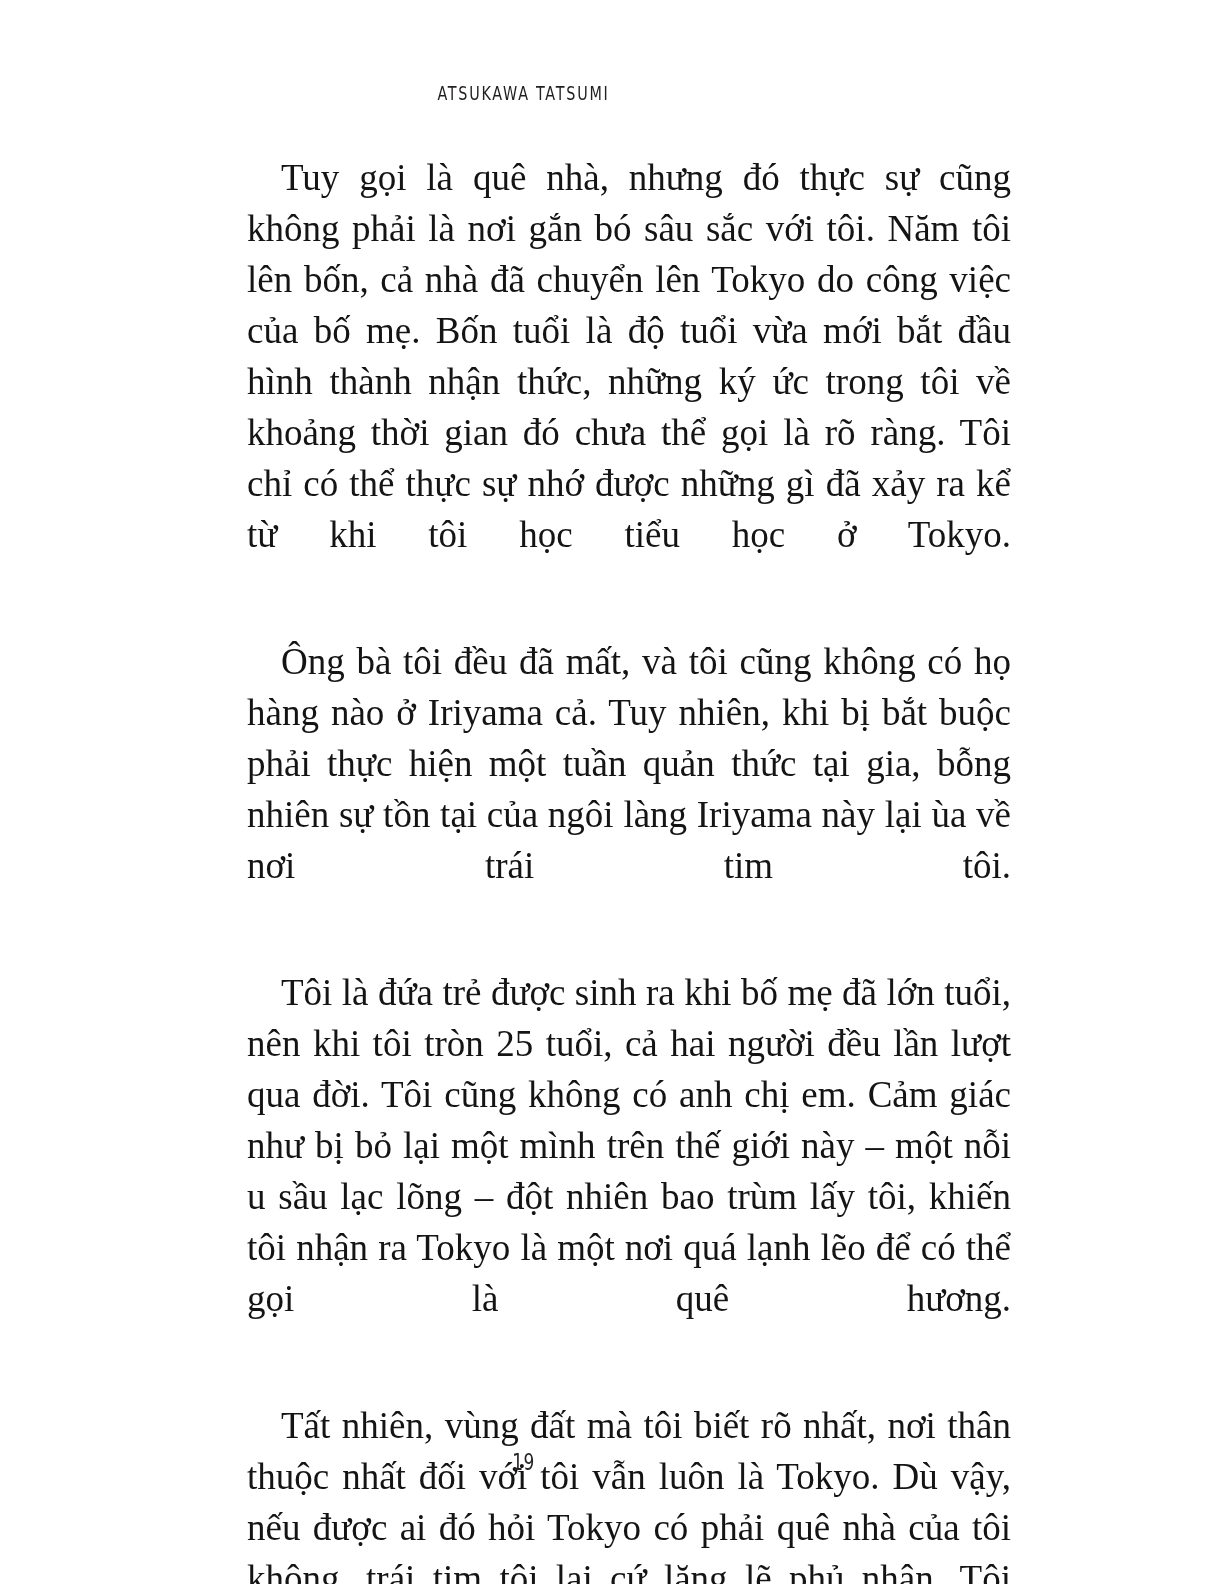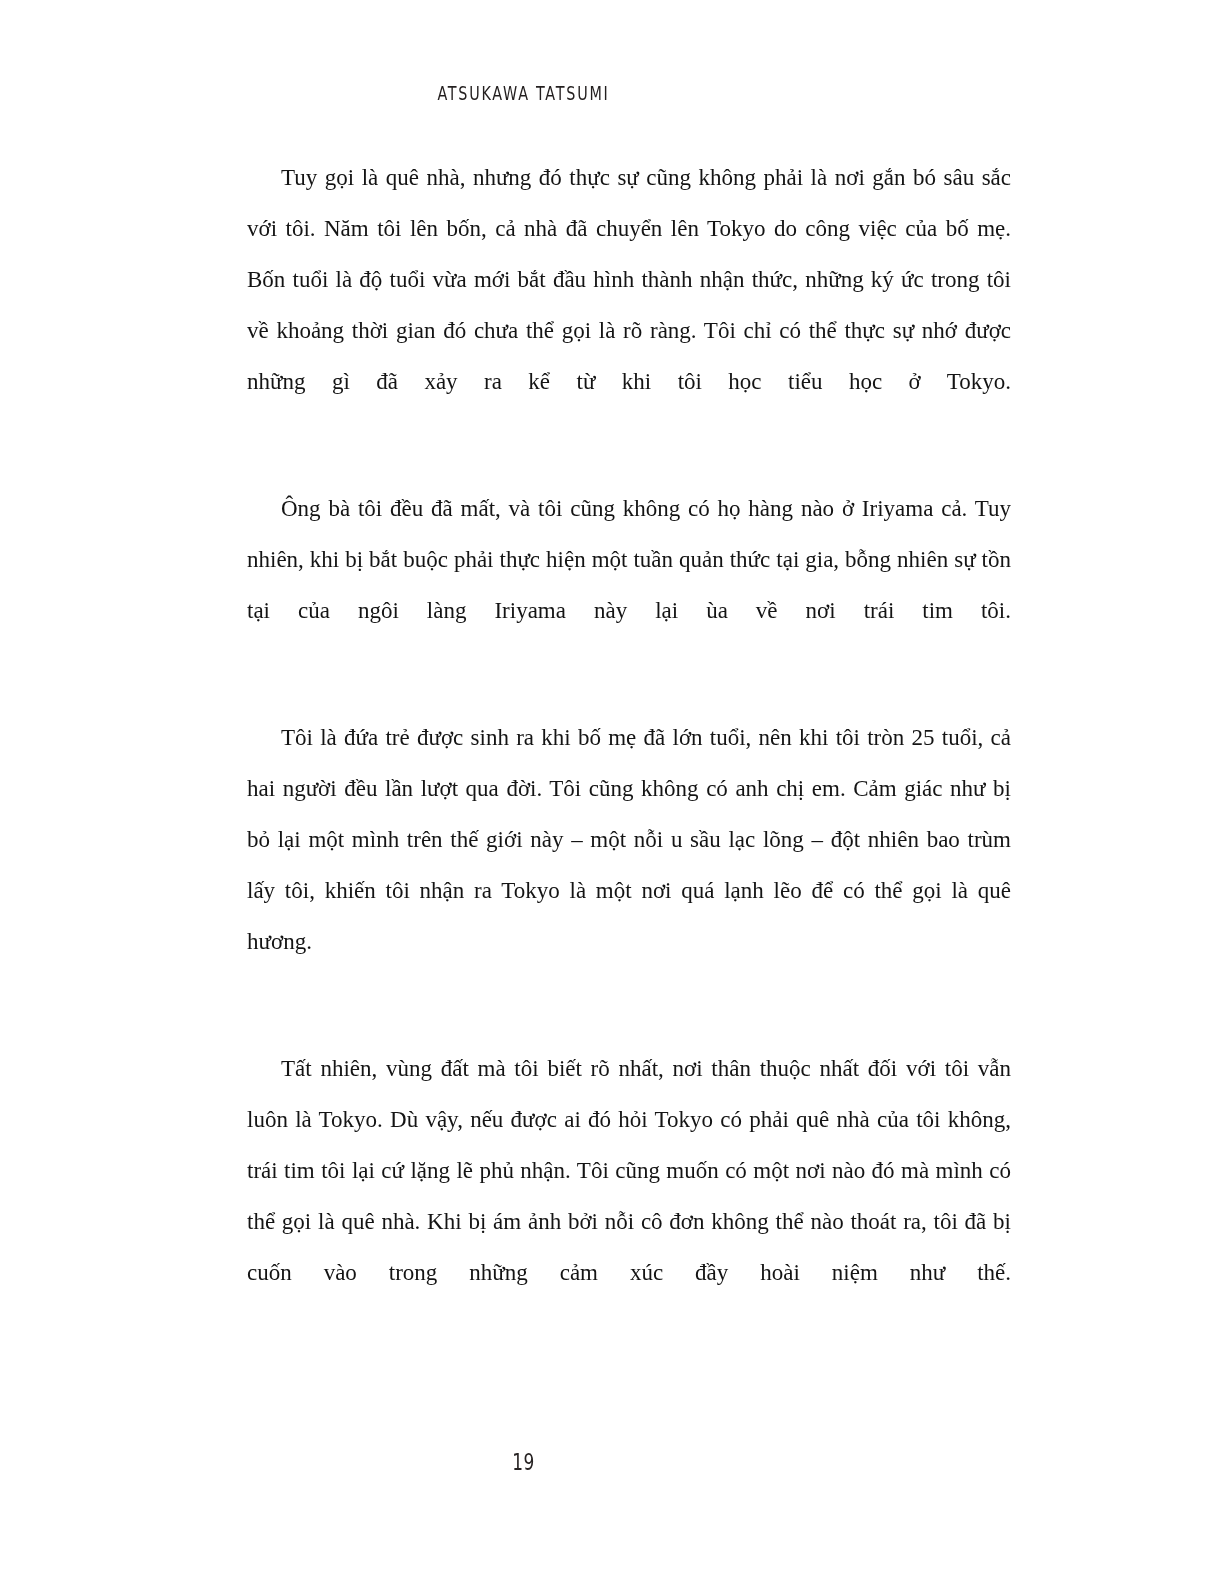--- a/index.html
+++ b/index.html
@@ -50,21 +50,21 @@
     top: 152px;
     left: 247px;
     width: 764px;
   }
 
   .body-par {
     margin: 0 0 0 0;
     text-indent: 34px;
     text-align: justify;
     text-justify: inter-word;
-    font-size: 23px;
+    font-size: 37px;
     line-height: 51px;
     color: #141414;
     hyphens: none;
     word-spacing: 0.2px;
   }
 
   .body-par + .body-par {
     margin-top: 25px;
   }
 

